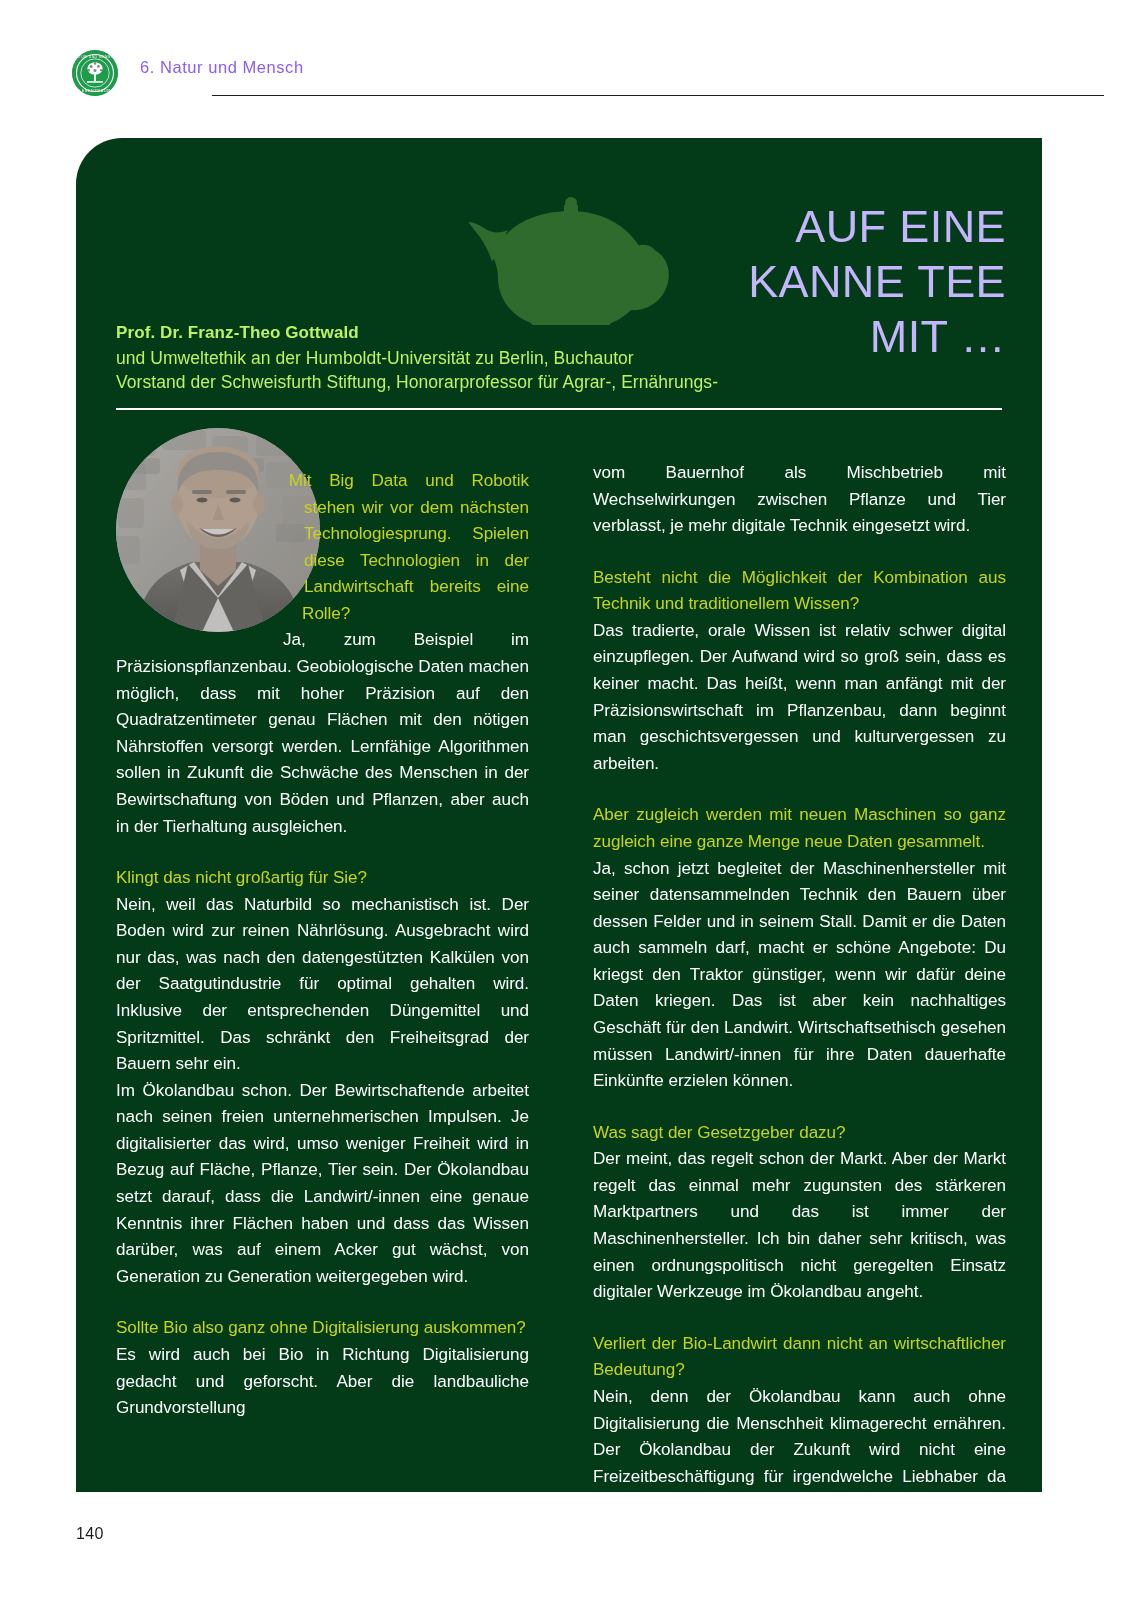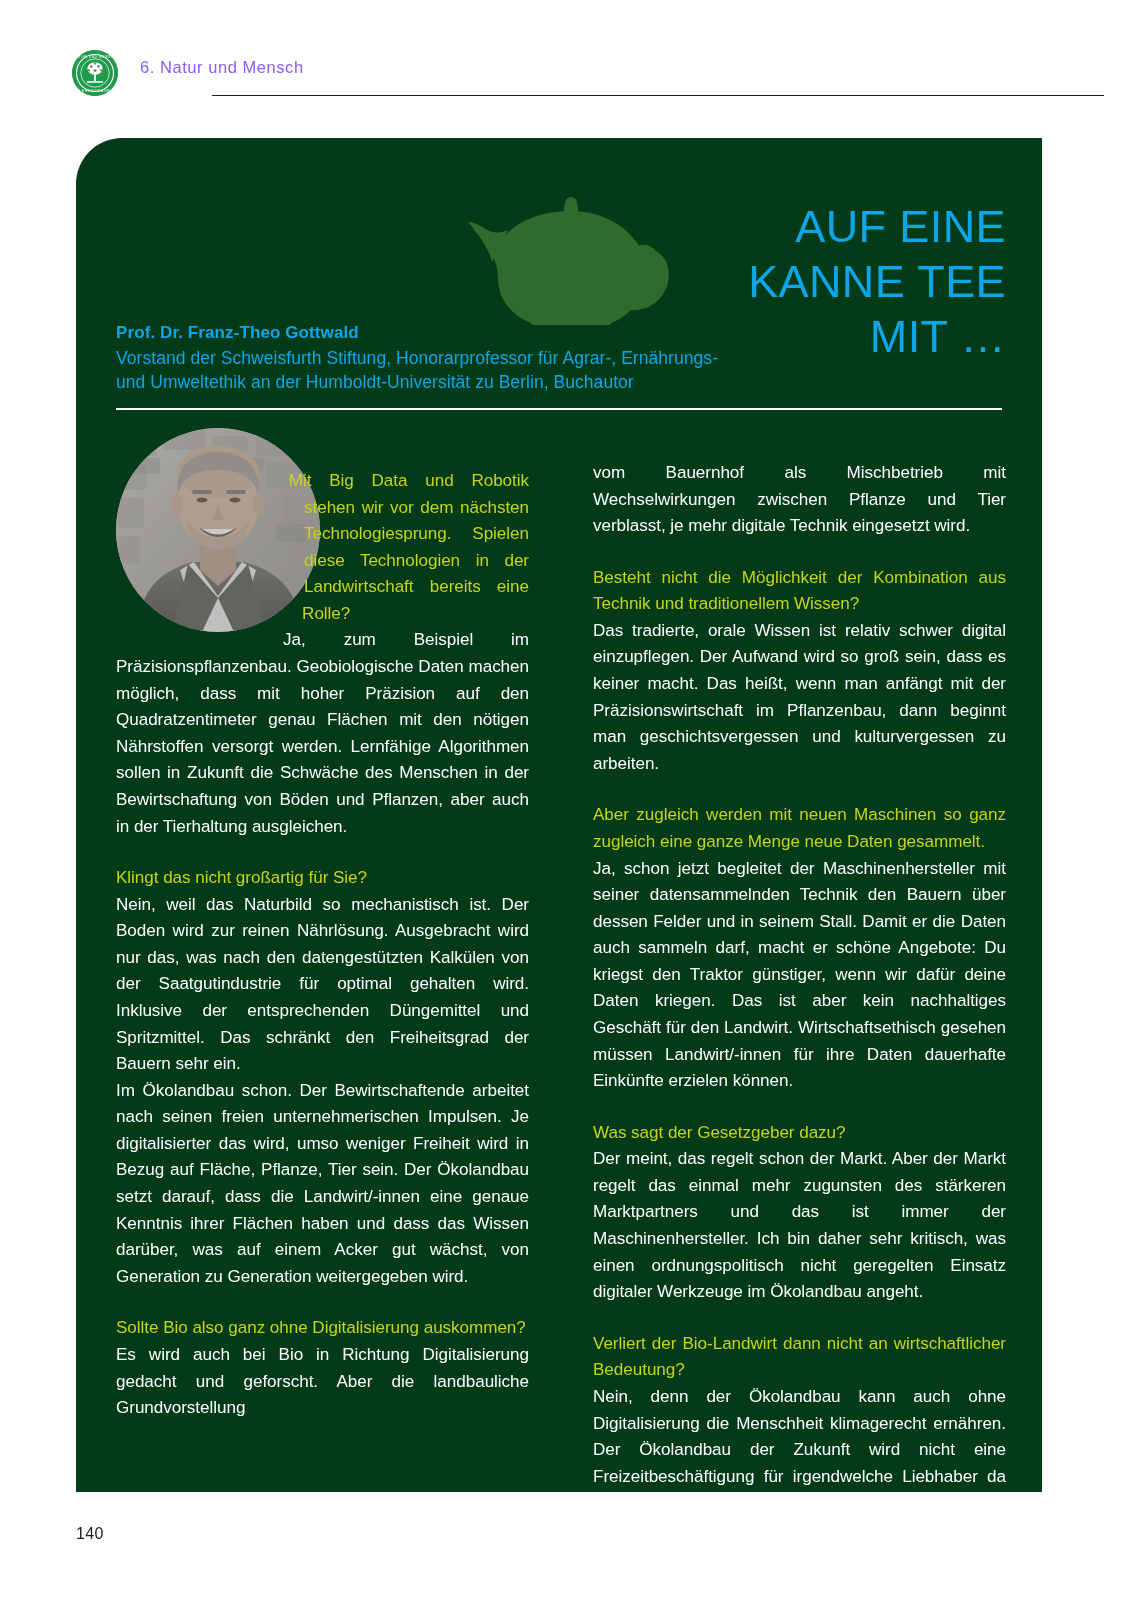--- a/index.html
+++ b/index.html
@@ -71,33 +71,33 @@
     height: 145px;
     opacity: 1;
   }
 
   .cover-title {
     position: absolute;
     right: 36px;
     top: 62px;
     width: 560px;
     text-align: right;
-    color: #0ea5e9;
+    color: #c4b5fd;
     font-size: 45px;
     line-height: 1.22;
     letter-spacing: .4px;
     white-space: pre-line;
   }
 
   .byline {
     position: absolute;
     left: 40px;
     top: 182px;
     width: 740px;
-    color: #0ea5e9;
+    color: #bef264;
   }
   .byline .name {
     font-size: 17px;
     font-weight: bold;
     line-height: 1.5;
     letter-spacing: .1px;
   }
   .byline .role {
     font-size: 17.5px;
     line-height: 1.42;
@@ -230,22 +230,22 @@
                c4 7 8 14 10 22 z" fill="#2f6b2c"></path>
     </svg>
   </div>
 
   <div class="cover-title">AUF EINE
 KANNE TEE
 MIT …</div>
 
   <div class="byline">
     <div class="name">Prof. Dr. Franz-Theo Gottwald</div>
+    <div class="role">und Umweltethik an der Humboldt-Universität zu Berlin, Buchautor</div>
     <div class="role">Vorstand der Schweisfurth Stiftung, Honorarprofessor für Agrar-, Ernährungs-</div>
-    <div class="role">und Umweltethik an der Humboldt-Universität zu Berlin, Buchautor</div>
   </div>
 
   <div class="byline-rule"></div>
 
   <div class="portrait">
     <svg viewBox="0 0 204 204" width="204" height="204" aria-hidden="true">
       <defs>
         <clipPath id="circ">
             <circle cx="102" cy="102" r="102"></circle>
           </clipPath>

